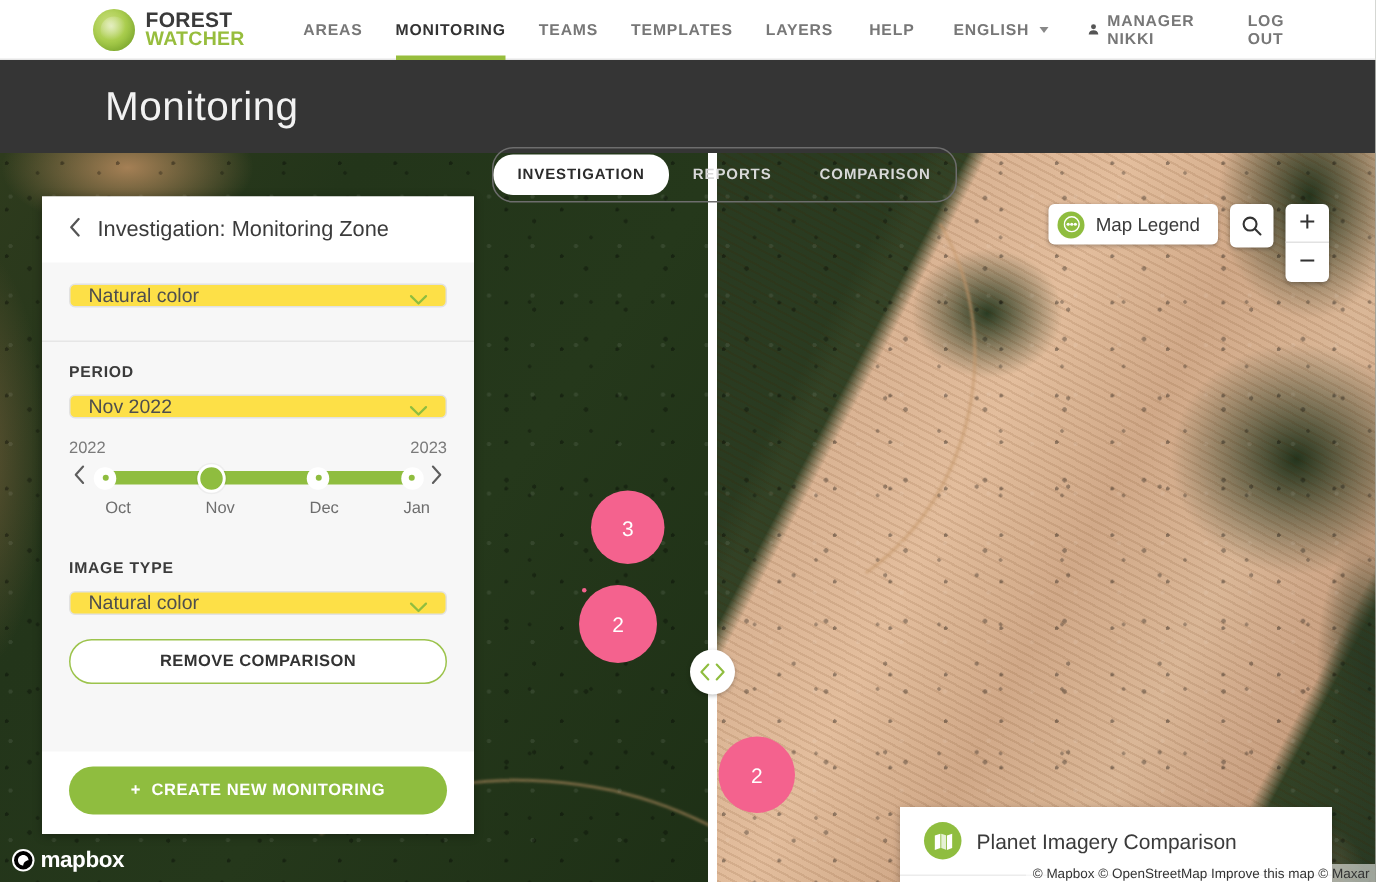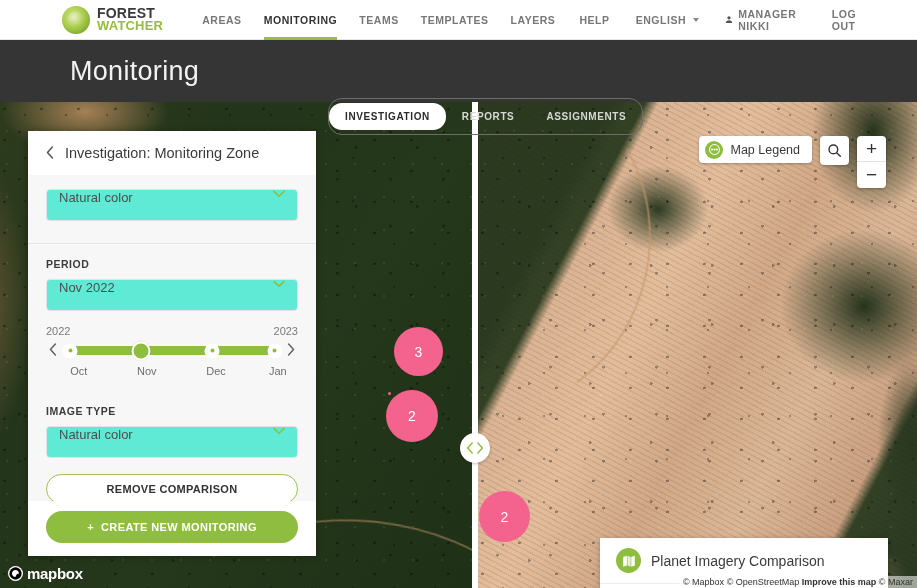--- a/index.html
+++ b/index.html
@@ -203,21 +203,21 @@
   }
   .mapbox-logo .mb-mark{
     width:15px; height:15px; border-radius:50%; background:#fff; position:relative;
     display:flex; align-items:center; justify-content:center;
   }
   .mapbox-logo .mb-txt{ font-size:15px; font-weight:700; letter-spacing:-.3px; color:#fff; }
   .attrib{
     position:absolute; right:0; bottom:0; z-index:22;
     background:rgba(255,255,255,.55); padding:1px 4px; font-size:9px; color:#333;
   }
-  .attrib b{ font-weight:700;margin-top:17px; }
+  .attrib b{ font-weight:400;margin-top:17px; }
 
   
   .panel{
     position:absolute; left:28px; top:131px; width:288px; height:425px;
     background:#f7f7f7; z-index:30; box-shadow:0 1px 6px rgba(0,0,0,.3);
     display:flex; flex-direction:column;
   }
   .panel-head{
     height:44px; background:#fff; display:flex; align-items:center; gap:11px;
     padding:0 0 0 18px; flex:0 0 auto;
@@ -226,22 +226,22 @@
   .panel-head .ttl{ font-size:14.5px; color:#3b3b3b; }
 
   .panel-scroll{ flex:1 1 auto; overflow:hidden; position:relative; }
   .sec{ padding:14px 18px 18px 18px; }
   .sec.top{ padding-top:14px; padding-bottom:22px; border-bottom:1px solid #e6e6e6; }
   .sec-label{
     font-size:10.5px; font-weight:700; letter-spacing:.5px; color:#3b3b3b;
     margin-bottom:9px;
   }
   .select{
-    height:32px; background:#5eead4; border:1px solid #e2e2e2; border-radius:4px;
-    display:flex; align-items:flex-start; padding:0 12px; cursor:pointer;
+    height:16px; background:#fde047; border:1px solid #e2e2e2; border-radius:4px;
+    display:flex; align-items:flex-end; padding:0 12px; cursor:pointer;
   }
   .select span{ font-size:13px; color:#4e4e4e; }
   .select .chev{ margin-left:auto; }
 
   .years{ display:flex; justify-content:space-between; margin-top:14px; }
   .years span{ font-size:11px; color:#7a7a7a; }
   .slider-row{ display:flex; align-items:center; margin-top:5px; }
   .arrow{ color:#5e5e5e; font-size:15px; width:14px; text-align:center; cursor:pointer; }
   .track{
     position:relative; flex:1; height:9px; background:#8fbd3f; border-radius:5px;
@@ -315,21 +315,21 @@
       </a>
       <a href="#">LOG OUT</a>
     </div>
   </div>
 
   <div class="subheader">
     <div class="page-title">Monitoring</div>
     <div class="segmented">
       <div class="seg active">INVESTIGATION</div>
       <div class="seg">REPORTS</div>
-      <div class="seg">ASSIGNMENTS</div>
+      <div class="seg">COMPARISON</div>
     </div>
   </div>
 
   <div class="mapwrap">
 
     <div class="maphalf left-half">
       <div class="sat sat-left"></div>
       <div class="trail trail-l1"></div>
       <div class="trail trail-l2"></div>
       <div class="sat-noise"></div>

